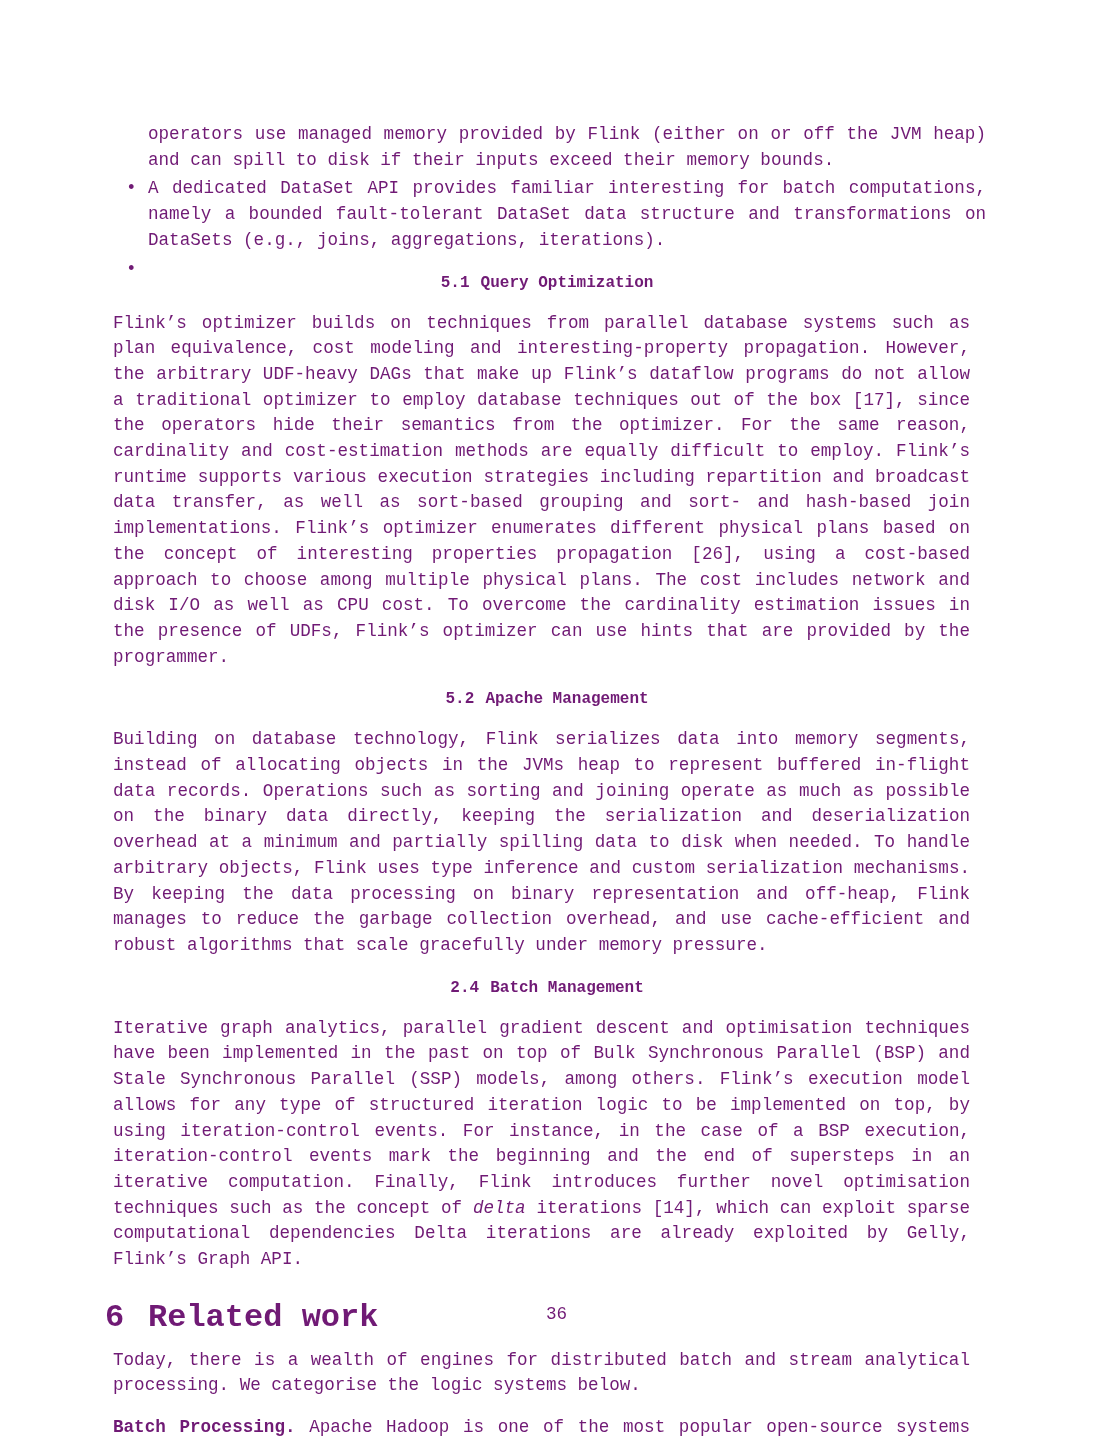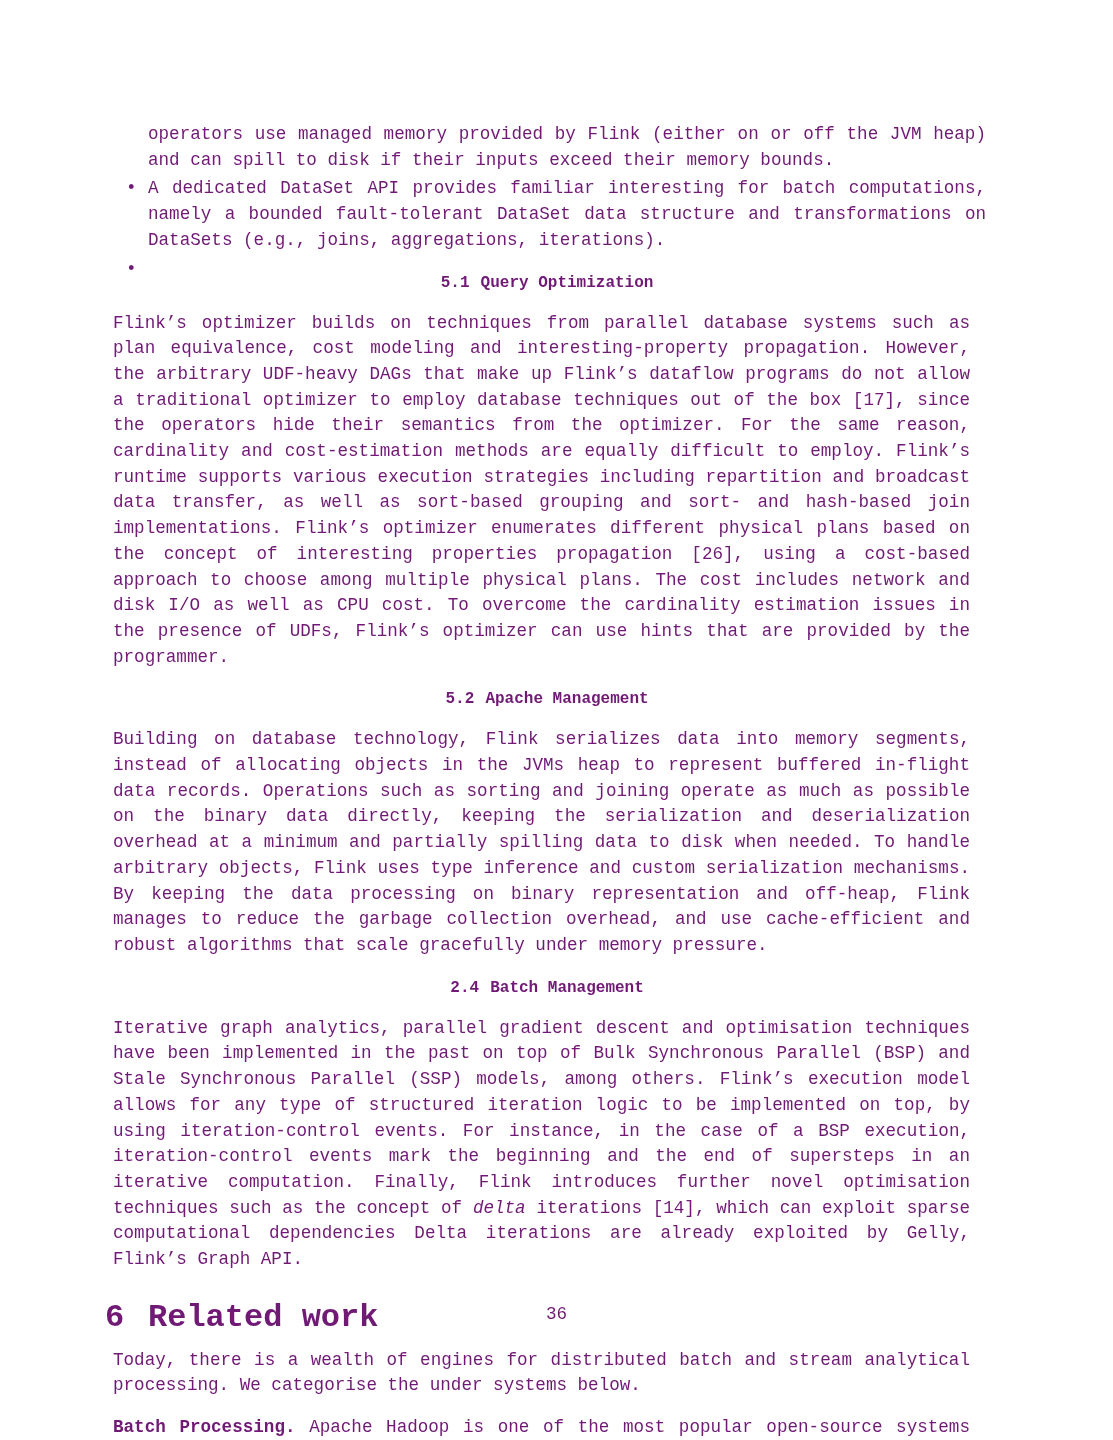--- a/index.html
+++ b/index.html
@@ -79,20 +79,20 @@
     <h3 class="subsec-heading"><span class="sec-num">5.1</span><span>Query Optimization</span></h3>
     <p class="body-par">Flink’s optimizer builds on techniques from parallel database systems such as plan equivalence, cost modeling and interesting-property propagation. However, the arbitrary UDF-heavy DAGs that make up Flink’s dataflow programs do not allow a traditional optimizer to employ database techniques out of the box [17], since the operators hide their semantics from the optimizer. For the same reason, cardinality and cost-estimation methods are equally difficult to employ. Flink’s runtime supports various execution strategies including repartition and broadcast data transfer, as well as sort-based grouping and sort- and hash-based join implementations. Flink’s optimizer enumerates different physical plans based on the concept of interesting properties propagation [26], using a cost-based approach to choose among multiple physical plans. The cost includes network and disk I/O as well as CPU cost. To overcome the cardinality estimation issues in the presence of UDFs, Flink’s optimizer can use hints that are provided by the programmer.</p>
 
     <h3 class="subsec-heading"><span class="sec-num">5.2</span><span>Apache Management</span></h3>
     <p class="body-par">Building on database technology, Flink serializes data into memory segments, instead of allocating objects in the JVMs heap to represent buffered in-flight data records. Operations such as sorting and joining operate as much as possible on the binary data directly, keeping the serialization and deserialization overhead at a minimum and partially spilling data to disk when needed. To handle arbitrary objects, Flink uses type inference and custom serialization mechanisms. By keeping the data processing on binary representation and off-heap, Flink manages to reduce the garbage collection overhead, and use cache-efficient and robust algorithms that scale gracefully under memory pressure.</p>
 
     <h3 class="subsec-heading"><span class="sec-num">2.4</span><span>Batch Management</span></h3>
     <p class="body-par"><span>Iterative graph analytics, parallel gradient descent and optimisation techniques have been implemented in the past on top of Bulk Synchronous Parallel (BSP) and Stale Synchronous Parallel (SSP) models, among others. Flink’s execution model allows for any type of structured iteration logic to be implemented on top, by using iteration-control events. For instance, in the case of a BSP execution, iteration-control events mark the beginning and the end of supersteps in an iterative computation. Finally, Flink introduces further novel optimisation techniques such as the concept of </span><i class="delta-word">delta</i><span> iterations [14], which can exploit sparse computational dependencies Delta iterations are already exploited by Gelly, Flink’s Graph API.</span></p>
 
     <h2 class="sec-heading"><span class="sec-num">6</span><span>Related work</span></h2>
-    <p class="body-par">Today, there is a wealth of engines for distributed batch and stream analytical processing. We categorise the under systems below.</p>
+    <p class="body-par">Today, there is a wealth of engines for distributed batch and stream analytical processing. We categorise the logic systems below.</p>
 
     <p class="body-par batch-par"><b class="runin">Batch Processing.</b><span> Apache Hadoop is one of the most popular open-source systems for large-scale data analysis that is based on the MapReduce paradigm [12]. Dryad [18] introduced embedded user-defined functions in general DAG-based dataflows and was enriched by SCOPE [26], which a language and an SQL optimizer on top of it. Apache Tez [24] can be seen as an open source implementation of the ideas proposed in Dryad. MPP databases [13], and recent open-source implementations like Apache Drill and Impala [19], restrict their API to SQL variants. Similar to Flink, Apache Spark [25] is a data-processing framework that implements a DAG-based execution engine, provides an SQL optimizer, performs driver-based iterations, and treats unbounded</span></p>
 
   </div>
 
   <div class="page-number">36</div>
 </div>
 
 </body></html>

